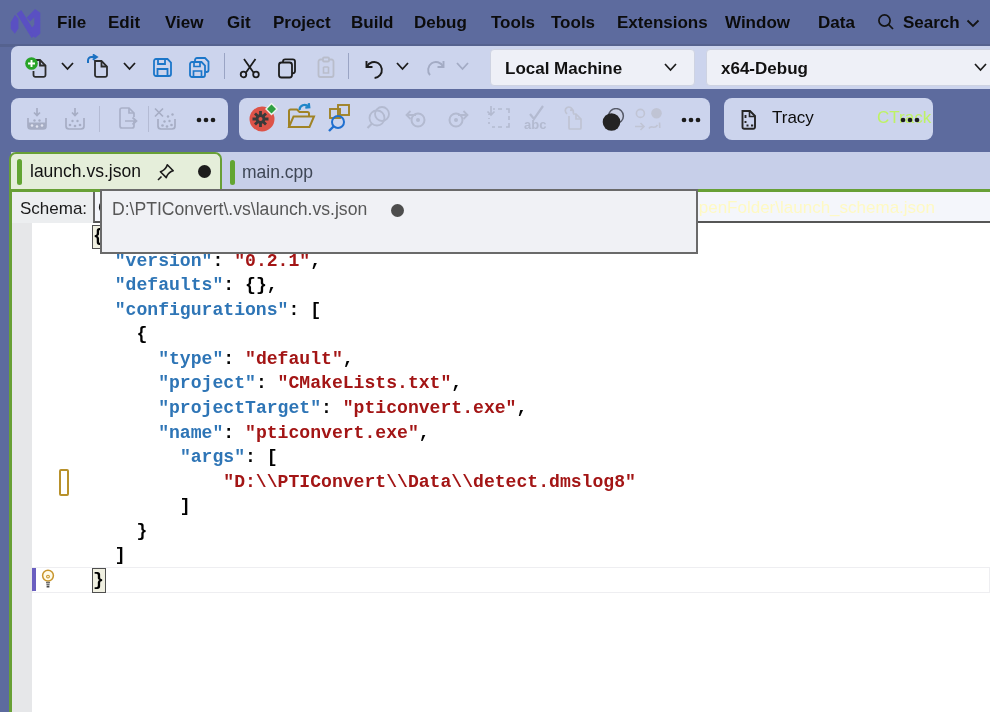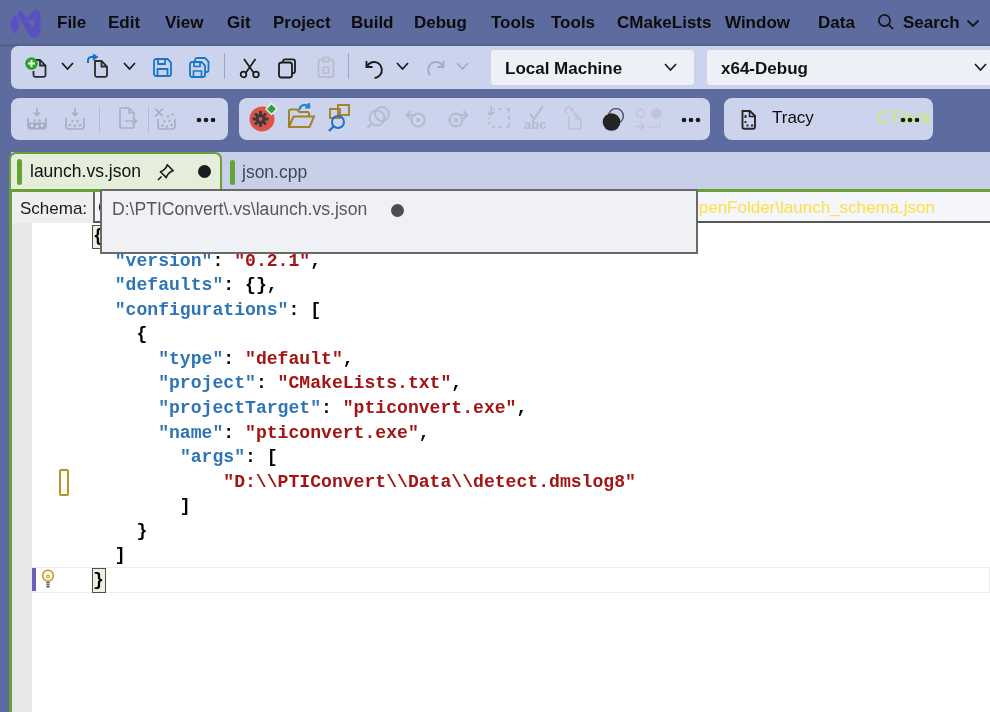--- a/index.html
+++ b/index.html
@@ -18,21 +18,21 @@
   #tab1bar{left:17px;top:159px;width:5px;height:26px;background:#62a532;border-radius:3px;}
   #tab1text{left:30px;top:161px;font-size:17.5px;color:#111;}
   #tab2bar{left:230px;top:160px;width:5px;height:25px;background:#62a532;border-radius:3px;}
   #tab2text{left:242px;top:162px;font-size:17.5px;color:#3f4756;}
   #docleft{left:9px;top:189px;width:3px;height:523px;background:#68a036;}
   #doctop{left:9px;top:189px;width:981px;height:3px;background:#68a036;}
   #schemabar{left:12px;top:192px;width:978px;height:31px;background:#eceef0;}
   #schemalabel{left:20px;top:199px;font-size:17px;color:#1a1a1a;}
   #schemacombo{left:93px;top:192px;width:897px;height:31px;background:#f4f6fb;
                border-left:2px solid #686868;border-bottom:2px solid #565656;box-sizing:border-box;}
-  #schematext{right:55px;top:198px;font-size:17px;color:#fde047;white-space:nowrap;}
+  #schematext{right:55px;top:198px;font-size:17px;color:#fef9c3;white-space:nowrap;}
   #codearea{left:12px;top:223px;width:978px;height:489px;background:#ffffff;}
   #margin{left:12px;top:223px;width:20px;height:489px;background:#e6e7e9;}
   pre#code{position:absolute;left:93px;top:224px;margin:0;
       font-family:"Liberation Mono",monospace;font-size:18.1px;font-weight:bold;line-height:24.56px;color:#010101;}
   .k{color:#2e75b6;}
   .s{color:#a31515;}
   .bracebox{position:absolute;left:92px;width:14px;height:24.5px;background:#f0f0e1;border:1.5px solid #4f4f4f;box-sizing:border-box;}
   #caretline{left:32px;top:567px;width:958px;height:25.5px;border:1px solid #eeeef1;box-sizing:border-box;}
   #caretbar{left:32px;top:568px;width:4px;height:23px;background:#6a5fc0;}
   #goldrect{left:59px;top:469px;width:10px;height:27px;border:2px solid #b8912b;border-radius:2px;box-sizing:border-box;}
@@ -56,21 +56,21 @@
   </svg>
   <span class="menuitem" style="left:57px">File</span>
   <span class="menuitem" style="left:108px">Edit</span>
   <span class="menuitem" style="left:165px">View</span>
   <span class="menuitem" style="left:227px">Git</span>
   <span class="menuitem" style="left:273px">Project</span>
   <span class="menuitem" style="left:351px">Build</span>
   <span class="menuitem" style="left:414px">Debug</span>
   <span class="menuitem" style="left:491px">Tools</span>
   <span class="menuitem" style="left:551px">Tools</span>
-  <span class="menuitem" style="left:617px">CMakeLists</span>
+  <span class="menuitem" style="left:617px">Extensions</span>
   <span class="menuitem" style="left:725px">Window</span>
   <span class="menuitem" style="left:818px">Data</span>
   <svg class="abs" style="left:877px;top:13px" width="18" height="18" viewBox="0 0 18 18">
     <circle cx="7.5" cy="7.5" r="5.6" fill="none" stroke="#141414" stroke-width="1.7"></circle>
     <path d="M11.7 11.7 L16 16" stroke="#141414" stroke-width="1.7"></path>
   </svg>
   <span class="menuitem" style="left:903px">Search</span>
   <svg class="abs" style="left:965px;top:18px" width="16" height="11" viewBox="0 0 16 11">
     <path d="M2.5 2.5 L8 8 L13.5 2.5" fill="none" stroke="#141414" stroke-width="1.8"></path>
   </svg>
@@ -281,21 +281,21 @@
   <div class="abs" id="tab1bar"></div>
   <span class="abs" id="tab1text">launch.vs.json</span>
   <svg class="abs" style="left:156px;top:162px" width="20" height="20" viewBox="0 0 20 20">
     <g fill="none" stroke="#1b1b1b" stroke-width="1.6" stroke-linejoin="round">
       <path d="M11.3 2.8 L17.2 8.7 C15.6 9.1 14.5 9.7 13.6 10.6 L12.2 12 C11.3 12.9 10.7 14 10.3 15.6 L4.4 9.7 C6 9.3 7.1 8.7 8 7.8 L9.4 6.4 C10.3 5.5 10.9 4.4 11.3 2.8 Z"></path>
       <path d="M5.5 14.5 L2 18"></path>
     </g>
   </svg>
   <div class="abs" style="left:198px;top:165px;width:13px;height:13px;border-radius:50%;background:#1c1c1c"></div>
   <div class="abs" id="tab2bar"></div>
-  <span class="abs" id="tab2text">json.cpp</span>
+  <span class="abs" id="tab2text">main.cpp</span>
 
   <div class="abs" id="docleft"></div>
   <div class="abs" id="doctop"></div>
   <div class="abs" id="schemabar"></div>
   <span class="abs" id="schemalabel">Schema:</span>
   <div class="abs" id="schemacombo"></div>
   <span class="abs" id="schematext">penFolder\launch_schema.json</span>
   <span class="abs" style="left:98px;top:198px;font-size:17px;color:#1a1a1a;">C</span>
   <div class="abs" id="codearea"></div>
   <div class="abs" id="margin"></div>

